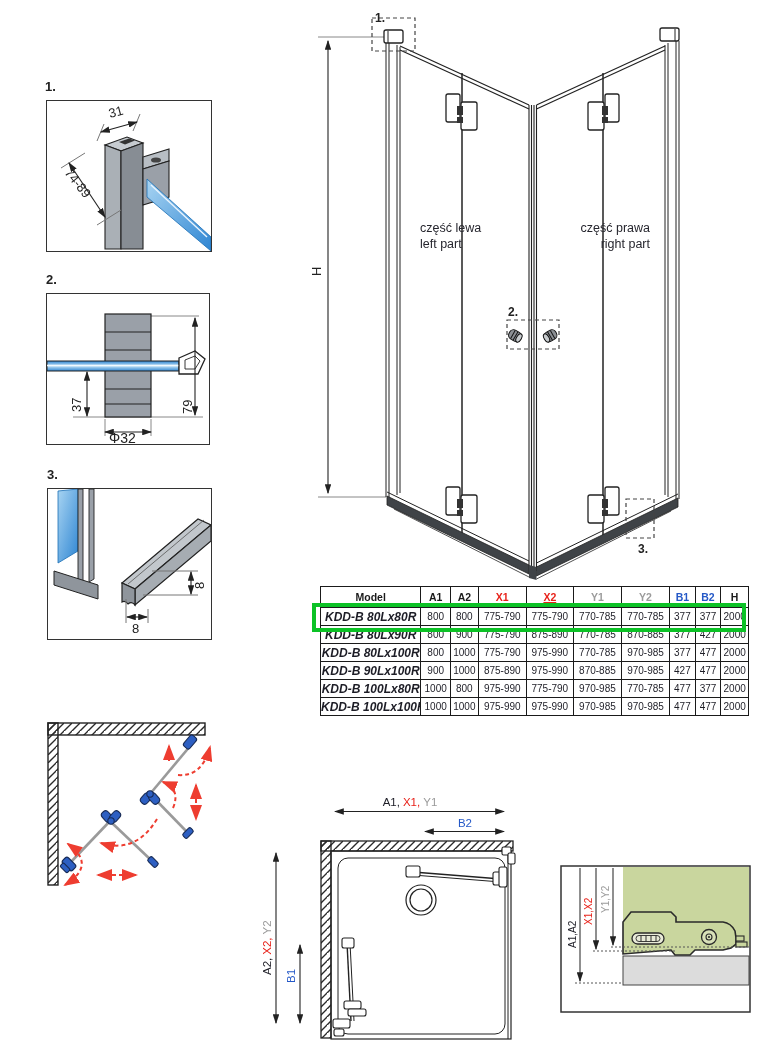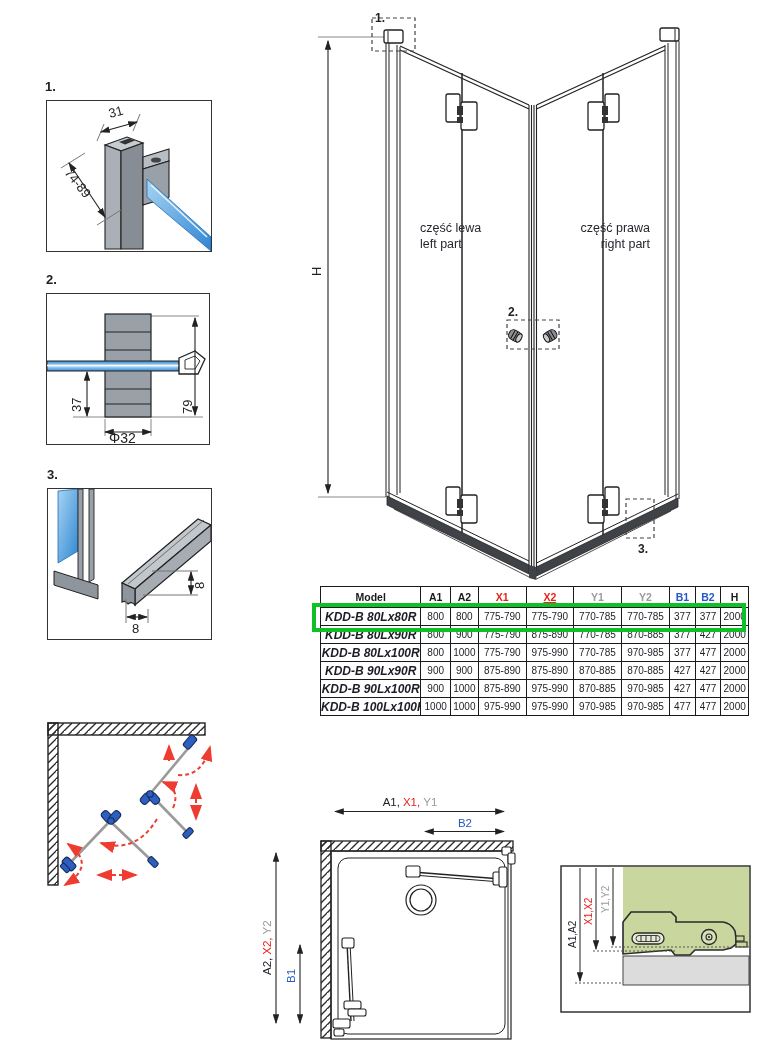--- a/index.html
+++ b/index.html
@@ -331,41 +331,41 @@
             <td>1000</td>
             <td>775-790</td>
             <td>975-990</td>
             <td>770-785</td>
             <td>970-985</td>
             <td>377</td>
             <td>477</td>
             <td>2000</td>
           </tr>
           <tr>
-            <td class="model">KDD-B 90Lx90R</td>
-            <td>900</td>
-            <td>900</td>
-            <td>875-890</td>
-            <td>875-890</td>
-            <td>870-885</td>
-            <td>870-885</td>
-            <td>427</td>
-            <td>427</td>
-            <td>2000</td>
-          </tr>
-          <tr>
             <td class="model">KDD-B 90Lx100R</td>
             <td>900</td>
             <td>1000</td>
             <td>875-890</td>
             <td>975-990</td>
             <td>870-885</td>
             <td>970-985</td>
             <td>427</td>
             <td>477</td>
+            <td>2000</td>
+          </tr>
+          <tr>
+            <td class="model">KDD-B 100Lx80R</td>
+            <td>1000</td>
+            <td>800</td>
+            <td>975-990</td>
+            <td>775-790</td>
+            <td>970-985</td>
+            <td>770-785</td>
+            <td>477</td>
+            <td>377</td>
             <td>2000</td>
           </tr>
           <tr>
             <td class="model">KDD-B 100Lx100R</td>
             <td>1000</td>
             <td>1000</td>
             <td>975-990</td>
             <td>975-990</td>
             <td>970-985</td>
             <td>970-985</td>

